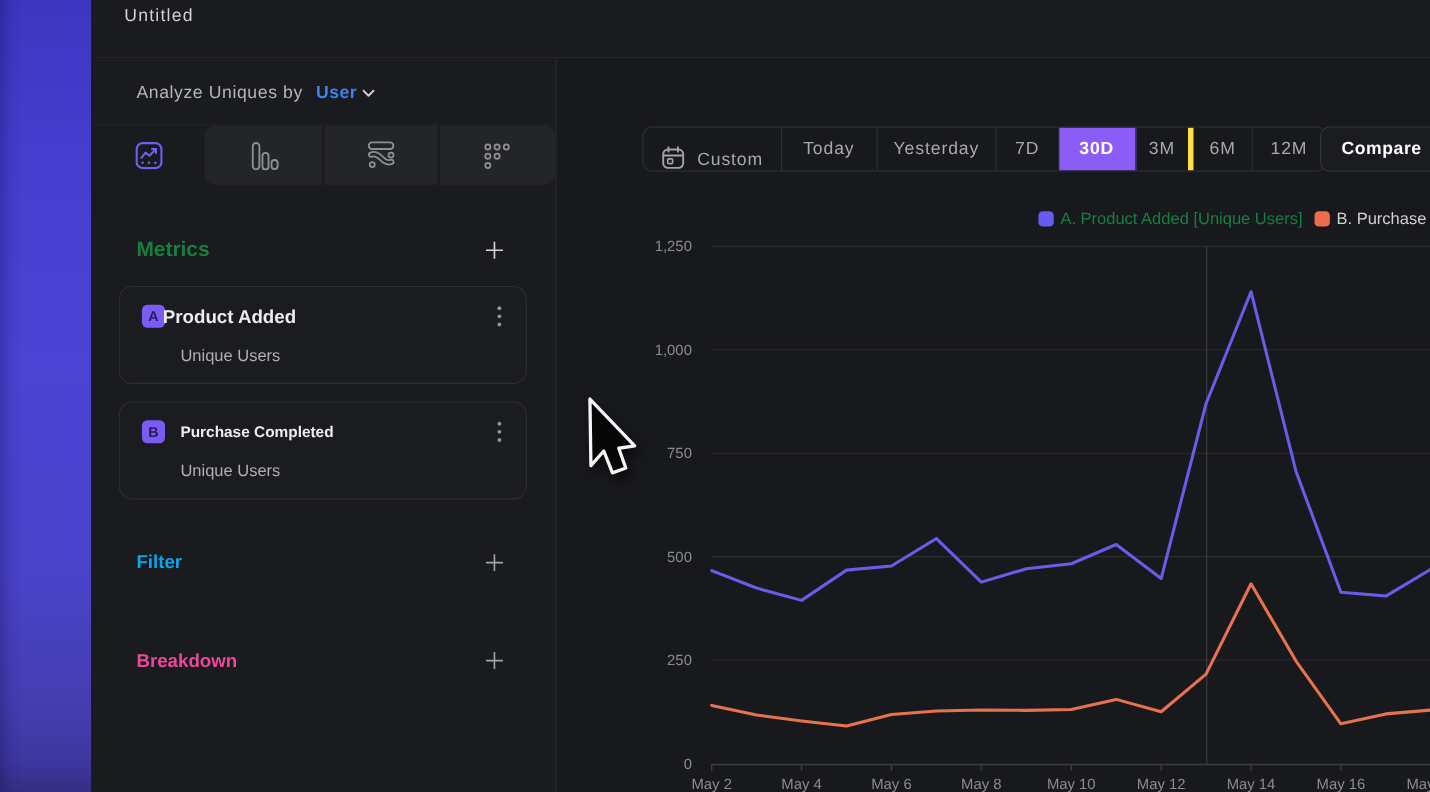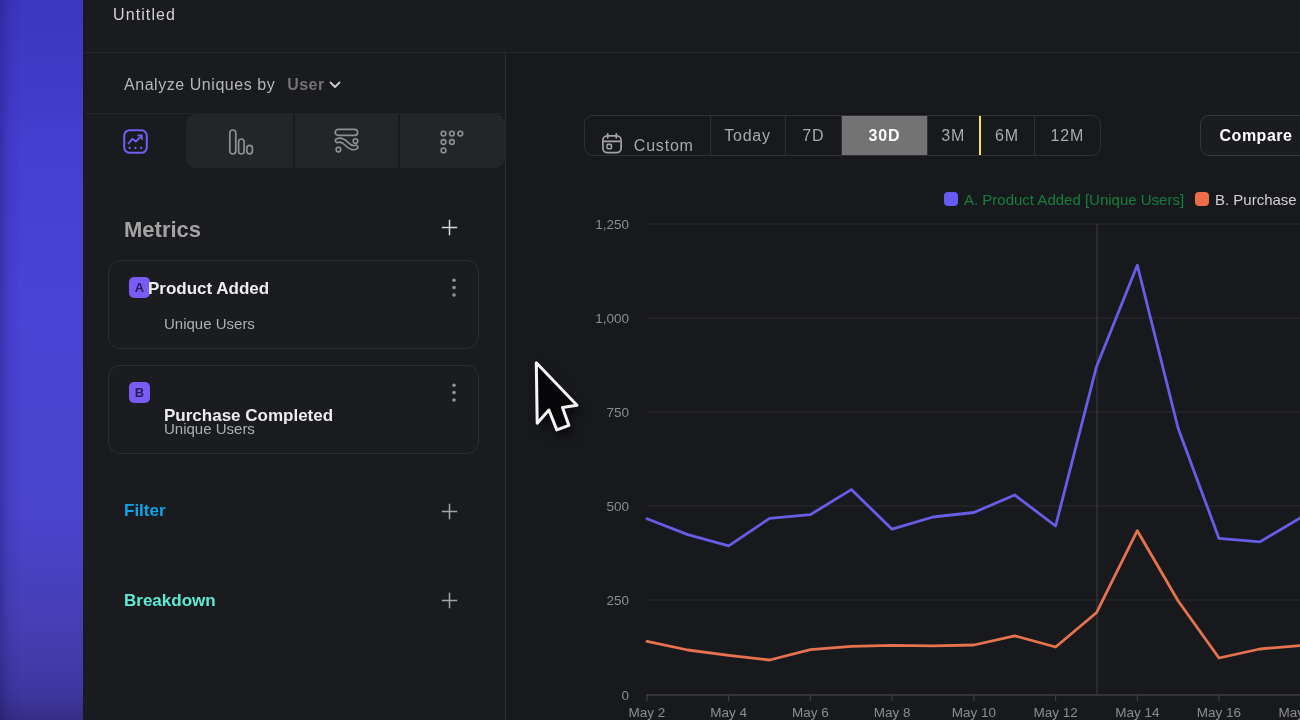--- a/index.html
+++ b/index.html
@@ -15,21 +15,21 @@
   <div class="abs" style="left:0;top:0;width:83px;height:720px;
     background:
       linear-gradient(90deg, rgba(10,8,70,0.26) 0%, rgba(10,8,70,0.07) 12%, rgba(10,8,70,0) 26%),
       linear-gradient(180deg, #3c36c0 0%, #453ecf 20%, #4a43d4 45%, #4a43cb 72%, #453eb2 88%, #3e37a0 96%, #352e84 100%);"></div>
 
   <div class="abs" style="left:83px;top:0;width:1217px;height:53px;background:#1a1b1e;border-bottom:1px solid #26272b;"></div>
   <div class="abs" style="left:113px;top:6px;font-size:16px;color:#d2d2d5;letter-spacing:1.1px;">Untitled</div>
 
   <div class="abs" style="left:83px;top:53px;width:423px;height:667px;background:#1a1b1e;border-right:1px solid #292a2e;"></div>
 
-  <div class="abs" style="left:124px;top:76px;font-size:16px;color:#b5b6ba;letter-spacing:0.55px;">Analyze Uniques by<span style="color:#737373;font-weight:bold;margin-left:12px;letter-spacing:0.4px;">User</span></div>
+  <div class="abs" style="left:124px;top:76px;font-size:16px;color:#b5b6ba;letter-spacing:0.55px;">Analyze Uniques by<span style="color:#3b82f6;font-weight:bold;margin-left:12px;letter-spacing:0.4px;">User</span></div>
   <svg class="abs" style="left:328px;top:79px;" width="14" height="12" viewBox="0 0 14 12">
       <path d="M2.5 3.5 L7 8 L11.5 3.5" stroke="#cdcdd0" stroke-width="1.8" fill="none" stroke-linecap="round" stroke-linejoin="round"></path>
     </svg>
   <div class="abs" style="left:84px;top:113px;width:421px;height:1px;background:#232428;"></div>
 
   <div class="abs" style="left:186px;top:114px;width:319px;height:54px;background:#242529;border-radius:10px;"></div>
   <div class="abs" style="left:292.5px;top:114px;width:2px;height:54px;background:#1a1b1e;"></div>
   <div class="abs" style="left:397.5px;top:114px;width:2px;height:54px;background:#1a1b1e;"></div>
 
   <svg class="abs" style="left:123px;top:129px;" width="25" height="25" viewBox="0 0 25 25">
@@ -59,67 +59,68 @@
     <g fill="none" stroke="#8e9094" stroke-width="1.6">
       <circle cx="4.5" cy="4.6" r="2.35"></circle>
         <circle cx="12.9" cy="4.6" r="2.35"></circle>
         <circle cx="21.3" cy="4.6" r="2.35"></circle>
       <circle cx="4.5" cy="13" r="2.35"></circle>
         <circle cx="12.9" cy="13" r="2.35"></circle>
       <circle cx="4.5" cy="21.4" r="2.35"></circle>
     </g>
   </svg>
 
-  <div class="abs" style="left:124px;top:217px;font-size:22px;font-weight:bold;color:#a3a3a3;">Metrics</div>
+  <div class="abs" style="left:124px;top:217px;font-size:19px;font-weight:bold;color:#15803d;">Metrics</div>
   <svg class="abs" style="left:441px;top:219px;" width="17" height="17" viewBox="0 0 17 17">
       <path d="M8.5 0.8 V16.2 M0.8 8.5 H16.2" stroke="#d8d8db" stroke-width="1.5"></path>
     </svg>
 
   <div class="abs" style="left:108px;top:260px;width:371px;height:89px;border:1px solid #2c2d31;border-radius:12px;background:#1b1c20;"></div>
   <div class="abs" style="left:129px;top:277px;width:21px;height:21px;border-radius:5px;background:#7b5bf6;color:#261d55;font-size:13px;font-weight:bold;text-align:center;line-height:21px;">A</div>
   <div class="abs" style="left:148px;top:279px;font-size:17px;font-weight:bold;color:#ededef;">Product Added</div>
   <div class="abs" style="left:164px;top:315px;font-size:15px;color:#aeafb3;">Unique Users</div>
   <svg class="abs" style="left:450px;top:277px;" width="8" height="22" viewBox="0 0 8 22">
     <circle cx="4" cy="3.2" r="1.8" fill="#919296"></circle>
       <circle cx="4" cy="10.6" r="1.8" fill="#919296"></circle>
       <circle cx="4" cy="18" r="1.8" fill="#919296"></circle>
   </svg>
 
   <div class="abs" style="left:108px;top:365px;width:371px;height:89px;border:1px solid #2c2d31;border-radius:12px;background:#1b1c20;"></div>
   <div class="abs" style="left:129px;top:382px;width:21px;height:21px;border-radius:5px;background:#7b5bf6;color:#261d55;font-size:13px;font-weight:bold;text-align:center;line-height:21px;">B</div>
-  <div class="abs" style="left:164px;top:384px;font-size:17px;font-weight:bold;color:#ededef;margin-top:22px;">Purchase Completed</div>
+  <div class="abs" style="left:164px;top:384px;font-size:14px;font-weight:bold;color:#ededef;">Purchase Completed</div>
   <div class="abs" style="left:164px;top:420px;font-size:15px;color:#aeafb3;">Unique Users</div>
   <svg class="abs" style="left:450px;top:382px;" width="8" height="22" viewBox="0 0 8 22">
     <circle cx="4" cy="3.2" r="1.8" fill="#919296"></circle>
       <circle cx="4" cy="10.6" r="1.8" fill="#919296"></circle>
       <circle cx="4" cy="18" r="1.8" fill="#919296"></circle>
   </svg>
 
   <div class="abs" style="left:124px;top:501px;font-size:17px;font-weight:bold;color:#0ea5e9;">Filter</div>
   <svg class="abs" style="left:441px;top:503px;" width="17" height="17" viewBox="0 0 17 17">
       <path d="M8.5 0.8 V16.2 M0.8 8.5 H16.2" stroke="#a2a3a7" stroke-width="1.5"></path>
     </svg>
-  <div class="abs" style="left:124px;top:591px;font-size:17px;font-weight:bold;color:#5eead4;">Breakdown</div>
+  <div class="abs" style="left:124px;top:591px;font-size:17px;font-weight:bold;color:#ec4899;">Breakdown</div>
   <svg class="abs" style="left:441px;top:592px;" width="17" height="17" viewBox="0 0 17 17">
       <path d="M8.5 0.8 V16.2 M0.8 8.5 H16.2" stroke="#a2a3a7" stroke-width="1.5"></path>
     </svg>
 
   <div class="abs" style="left:584px;top:115px;height:41px;display:flex;border:1px solid #2f3034;border-radius:9px;color:#a8a9ad;font-size:16px;letter-spacing:0.8px;overflow:hidden;">
     <div style="width:125.5px;display:flex;align-items:flex-end;justify-content:center;border-right:1px solid #2f3034;">
       <svg width="22" height="23" viewBox="0 0 23 23" style="margin-right:11px;margin-top:4px;">
         <rect x="2" y="3.6" width="19" height="17.4" rx="4.5" fill="none" stroke="#a3a4a8" stroke-width="1.8"></rect>
         <path d="M2.5 9.3 H20.5" stroke="#a3a4a8" stroke-width="1.8"></path>
         <path d="M7 1.4 V5.6 M16 1.4 V5.6" stroke="#a3a4a8" stroke-width="1.8" stroke-linecap="round"></path>
         <rect x="6.3" y="12.4" width="4.6" height="4.6" rx="1" fill="none" stroke="#a3a4a8" stroke-width="1.6"></rect>
       </svg>
       Custom</div>
-    <div style="width:75px;display:flex;align-items:center;justify-content:center;border-right:1px solid #2f3034;">Today</div>
+    <div style="width:87px;display:flex;align-items:center;justify-content:center;border-right:1px solid #2f3034;">Today</div>
+    <div style="width:108.5px;display:flex;align-items:center;justify-content:center;border-right:1px solid #2f3034;">Yesterday</div>
     <div style="width:56.5px;display:flex;align-items:center;justify-content:center;border-right:1px solid #2f3034;">7D</div>
-    <div style="width:86px;display:flex;align-items:center;justify-content:center;border-right:1px solid #2f3034;background:#737373;color:#ffffff;font-weight:bold;">30D</div>
-    <div style="width:52.5px;display:flex;align-items:center;justify-content:center;border-right:2px solid #fde047;">3M</div>
+    <div style="width:70px;display:flex;align-items:center;justify-content:center;border-right:1px solid #2f3034;background:#8b5cf6;color:#ffffff;font-weight:bold;">30D</div>
+    <div style="width:52.5px;display:flex;align-items:center;justify-content:center;border-right:5px solid #fde047;">3M</div>
     <div style="width:54px;display:flex;align-items:center;justify-content:center;border-right:1px solid #2f3034;">6M</div>
     <div style="width:65.5px;display:flex;align-items:center;justify-content:center;">12M</div>
   </div>
   <div class="abs" style="left:1200px;top:115px;width:112px;height:41px;border:1px solid #35363b;border-radius:9px;background:#1b1c20;color:#ffffff;font-size:16px;font-weight:bold;letter-spacing:0.5px;display:flex;align-items:center;justify-content:center;">Compare</div>
 
   <div class="abs" style="left:944px;top:192px;width:14px;height:14px;border-radius:4px;background:#655bf0;"></div>
   <div class="abs" style="left:964px;top:191px;font-size:15px;color:#15803d;">A. Product Added [Unique Users]</div>
   <div class="abs" style="left:1195px;top:192px;width:14px;height:14px;border-radius:4px;background:#ed6c4a;"></div>
   <div class="abs" style="left:1215px;top:191px;font-size:15px;color:#d2d2d5;white-space:nowrap;">B. Purchase Completed [Un</div>
 

